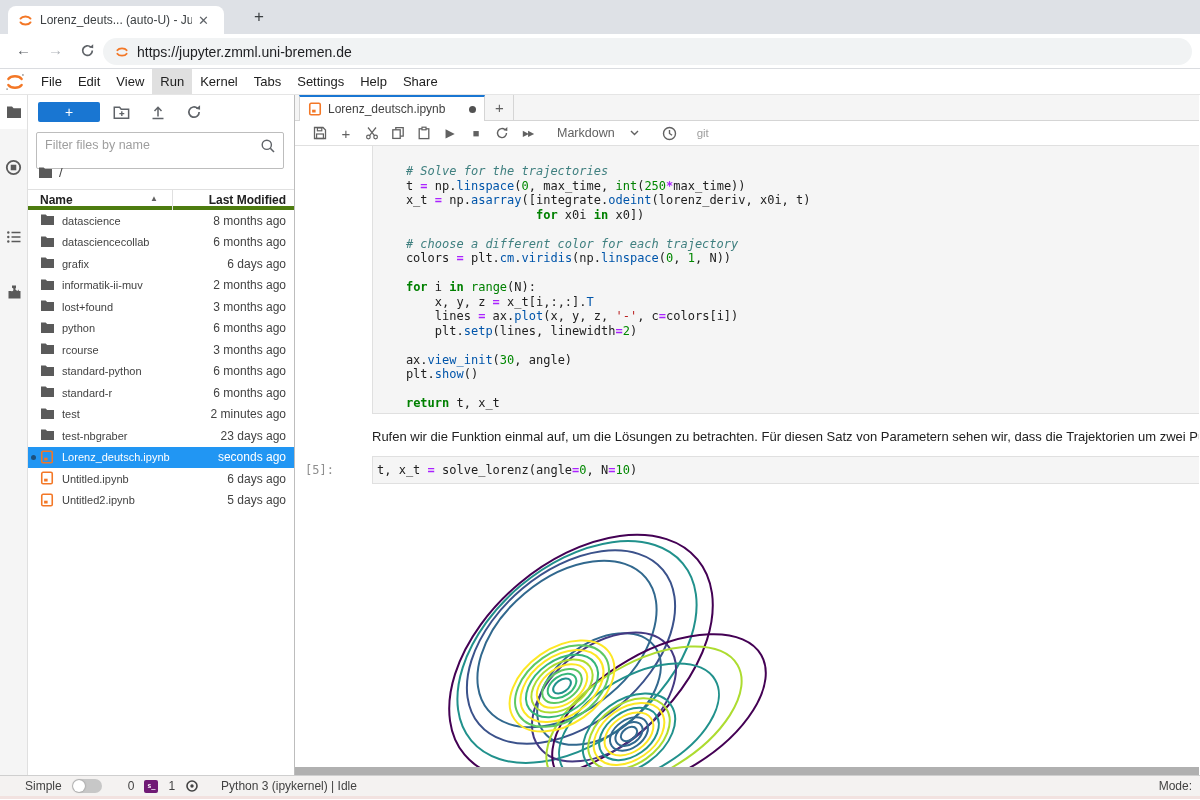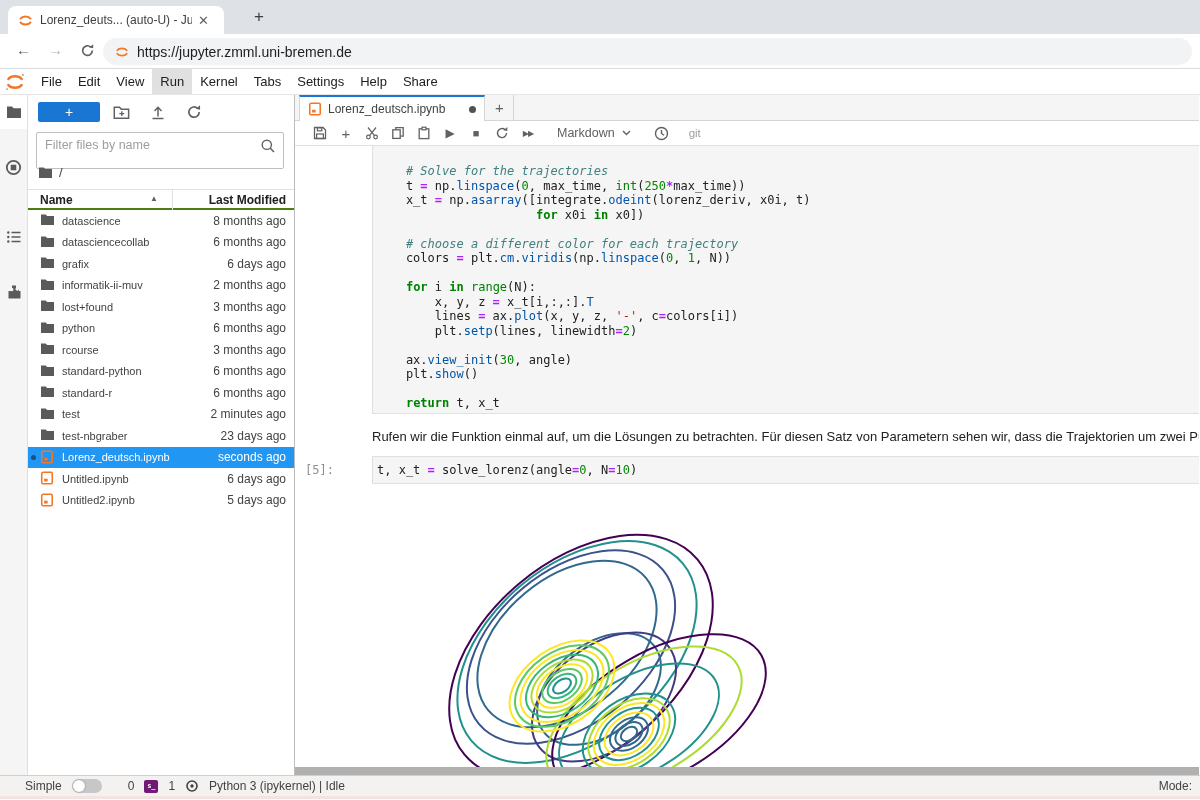--- a/index.html
+++ b/index.html
@@ -44,21 +44,21 @@
   .fb-tool { position:absolute; top:9px; }
   #fb-filter { position:absolute; left:8px; right:10px; top:37px; height:37px;
     border:1px solid #bdbdbd; border-radius:2px; background:#fff; }
   #fb-filter input { border:none; outline:none; width:210px; height:22px; margin:1px 0 0 8px;
     font-size:12.5px; color:#555; font-family:inherit; background:transparent; }
   #fb-filter input::placeholder { color:#9e9e9e; }
   #fb-filter .search-ic { position:absolute; right:7px; top:5px; }
   #fb-crumb { position:absolute; left:10px; top:70px; display:flex; align-items:center;
     gap:6px; color:#424242; font-size:13px; }
   #fb-header { position:absolute; left:0; right:0; top:94px; height:21px;
-    border-top:1px solid #e0e0e0; border-bottom:2px solid #4d7c0f; }
+    border-top:1px solid #e0e0e0; border-bottom:4px solid #4d7c0f; }
   #fb-header .h-name { position:absolute; left:12px; top:3px; font-weight:bold; font-size:12px; color:#212121; }
   #fb-header .h-sort { position:absolute; left:122px; top:4px; font-size:8px; color:#616161; }
   #fb-header .h-div { position:absolute; left:144px; top:0; width:1px; height:20px; background:#e0e0e0; }
   #fb-header .h-mod { position:absolute; right:8px; top:3px; font-weight:bold; font-size:12px; color:#212121;text-align:center; }
   #fb-rows { position:absolute; left:0; right:0; top:115px; }
   .fb-row { position:relative; height:21.5px; display:flex; align-items:center; padding-left:12px; }
   .fb-row .fb-icon { width:16px; height:15px; margin-right:6px; flex:none; }
   .fb-row .fb-name { font-size:11px; color:#424242; white-space:nowrap; }
   .fb-row .fb-date { position:absolute; right:8px; font-size:12px; color:#424242; }
   .fb-row.selected { background:#2196f3; }
@@ -74,21 +74,21 @@
     border-left:1px solid #d5d5d5; border-right:1px solid #d5d5d5; border-top:2px solid #1976d2;
     display:flex; align-items:center; padding:0 8px; }
   #nb-tab .nb-tab-label { font-size:12px; color:#424242; margin-left:6px; white-space:nowrap; }
   #nb-tab .dirty-dot { width:7px; height:7px; border-radius:50%; background:#525252; margin-left:auto; }
   #nb-plustab { position:absolute; left:191px; top:0; width:28px; height:26px;
     border-right:1px solid #d5d5d5; color:#616161; font-size:15px; text-align:center; line-height:25px; }
   #nb-toolbar { position:absolute; left:0; right:0; top:26px; height:25px; background:#fff;
     border-bottom:1px solid #e0e0e0; display:flex; align-items:center; padding-left:12px; }
   .tb-ic { width:26px; height:20px; display:flex; align-items:center; justify-content:center;
     color:#616161; font-size:11px; flex:none; }
-  #celltype { display:flex; align-items:center; gap:7px; margin-left:16px; font-size:12.5px; color:#616161; }
+  #celltype { display:flex; align-items:center; gap:15px; margin-left:16px; font-size:12.5px; color:#616161; }
   #git-label { margin-left:14px; font-size:11.5px; color:#9e9e9e; }
   #tb-clock { margin-left:18px; }
 
   #nb-content { position:absolute; left:0; right:0; top:51px; height:621px; overflow:hidden; background:#fff; }
 
   #code-cell { position:absolute; left:77px; right:-12px; top:-8px; height:276px;
     background:#f5f5f5; border:1px solid #e0e0e0; overflow:hidden; }
   .code-editor { padding:25px 8px 8px 4px; font-family:"DejaVu Sans Mono","Liberation Mono",monospace;
     font-size:12px; color:#212121; }
   .code-line { height:14.5px; line-height:14.5px; white-space:pre; }
@@ -548,17 +548,17 @@
       </span>
     <span style="margin-left:16px">0</span>
     <span id="term-ic">s_</span>
     <span>1</span>
     <span>
         <svg width="14" height="14" viewBox="0 0 14 14">
           <circle cx="7" cy="7" r="5" stroke="#424242" stroke-width="1.6" fill="none"></circle>
           <circle cx="7" cy="7" r="1.7" fill="#424242"></circle>
         </svg>
       </span>
-    <span style="">Python 3 (ipykernel) | Idle</span>
+    <span style="margin-left:12px">Python 3 (ipykernel) | Idle</span>
   </div>
   <span id="sb-right">Mode:</span>
 </div>
 <div id="bottomstrip"></div>
 
 </body></html>

